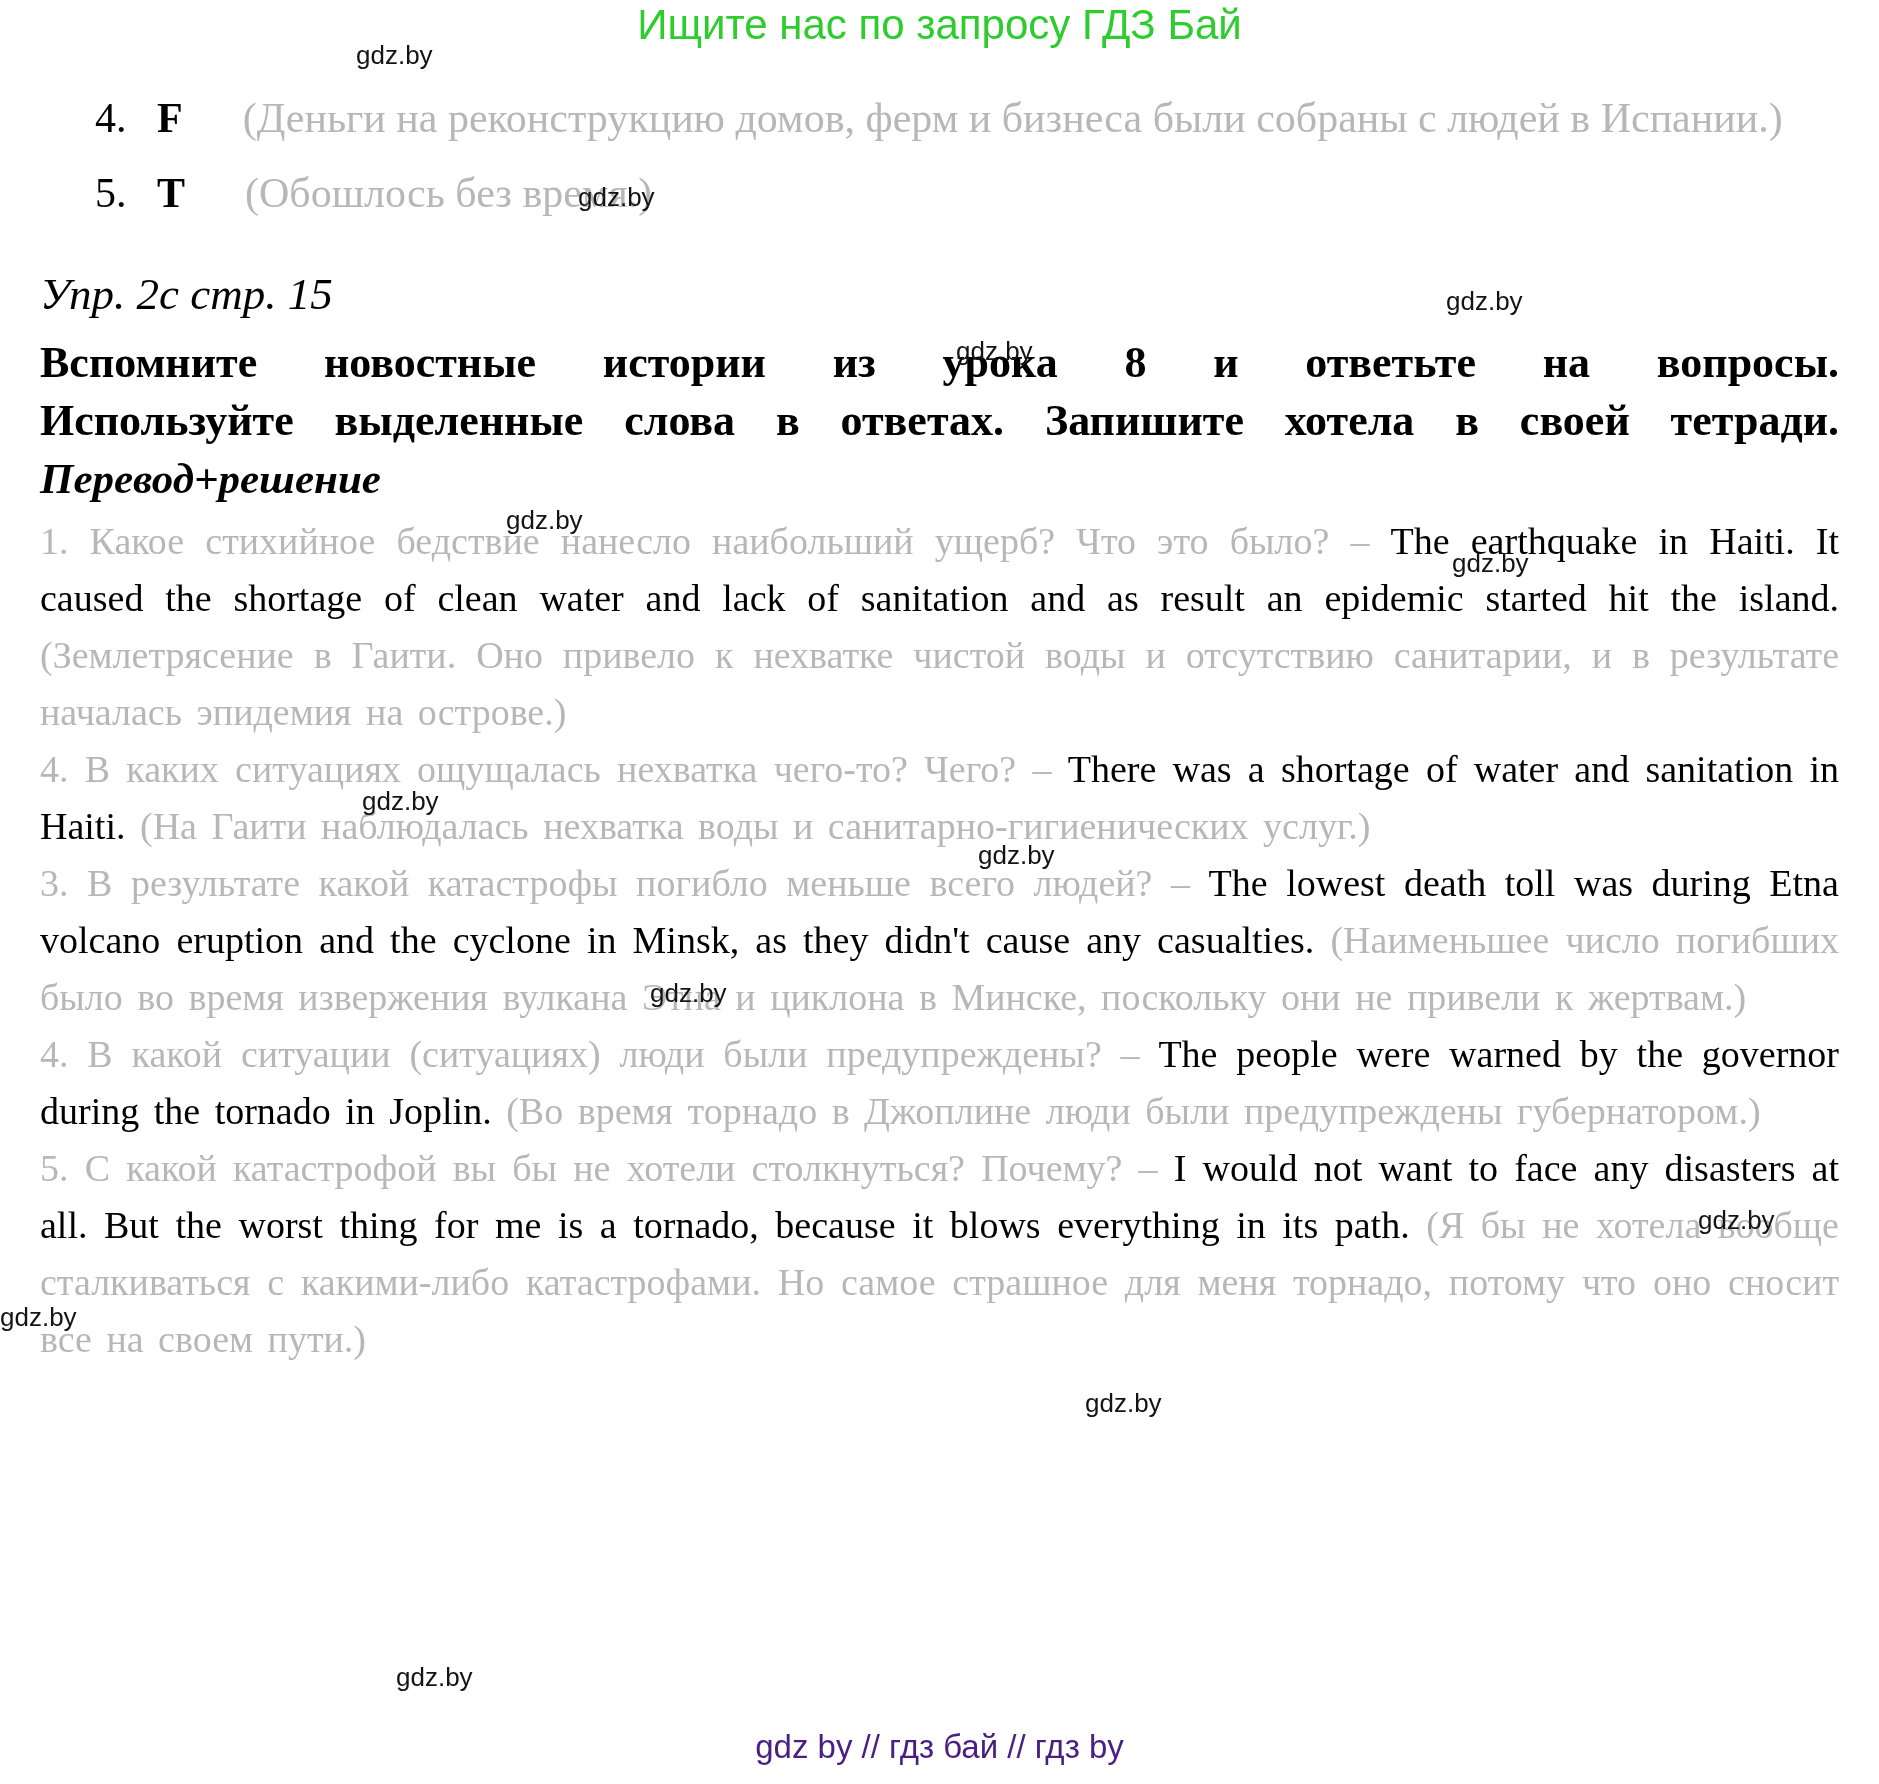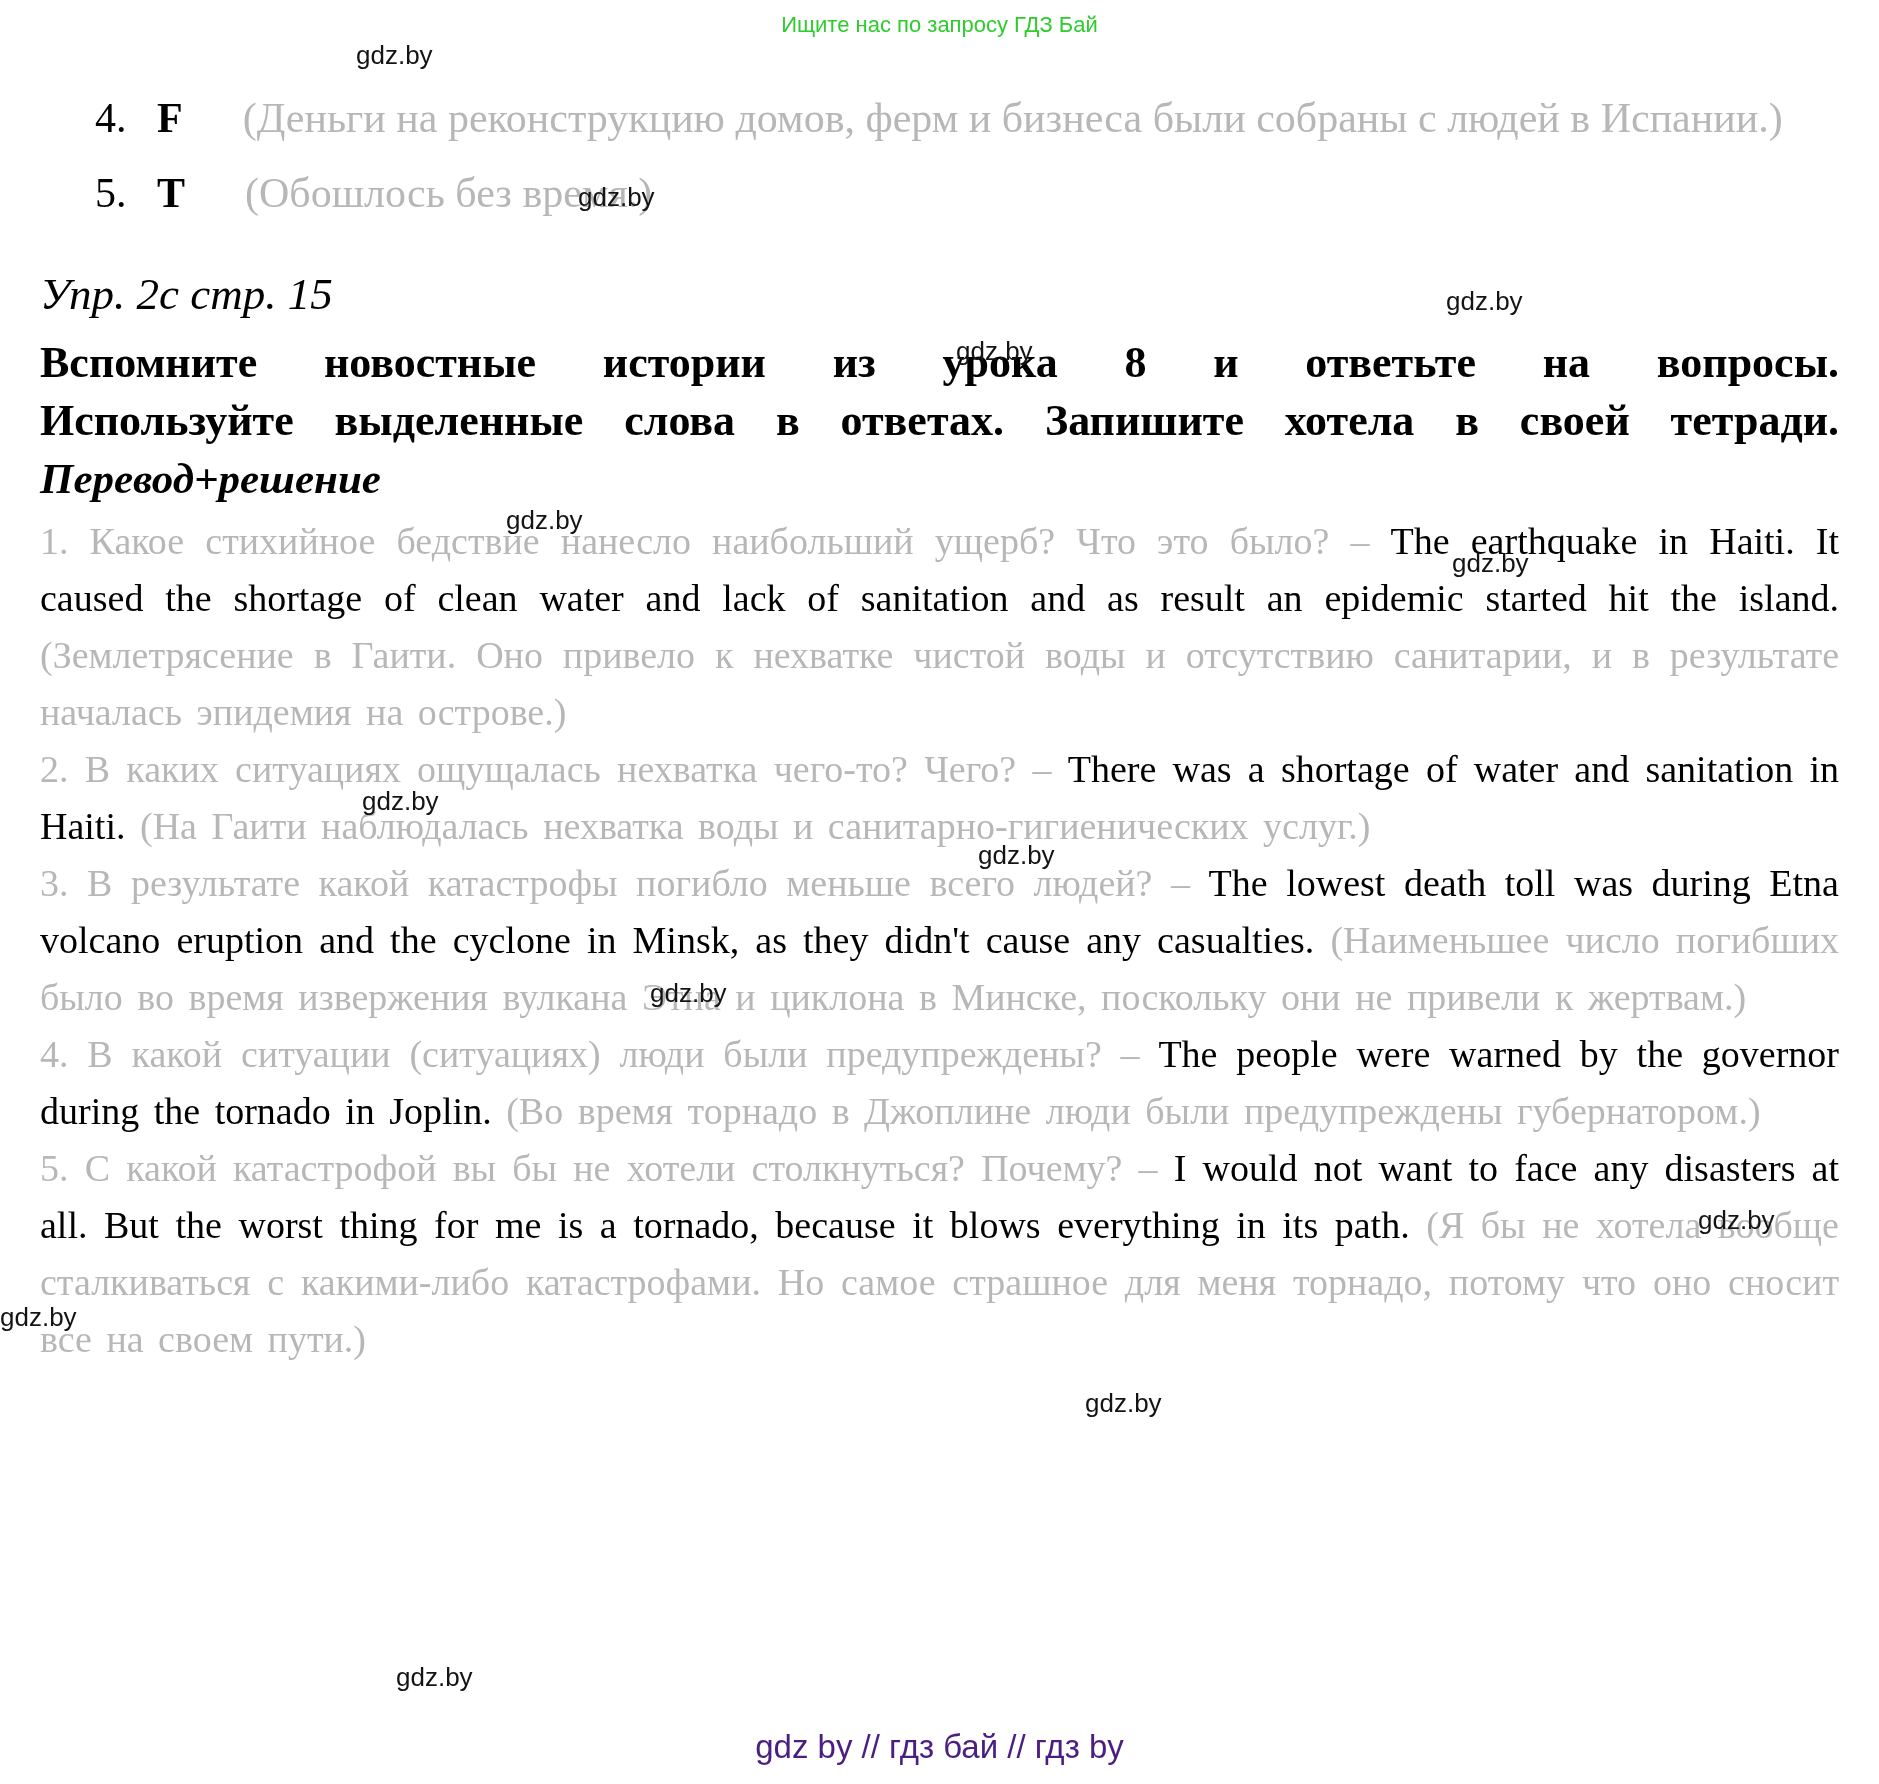--- a/index.html
+++ b/index.html
@@ -10,21 +10,21 @@
     background: #ffffff;
     overflow: hidden;
     font-family: "Liberation Serif", serif;
     color: #000;
   }
   
   .promo {
     padding-top: 6px;
     text-align: center;
     font-family: "Liberation Sans", sans-serif;
-    font-size: 22px;
+    font-size: 42px;
     line-height: 38px;
     color: #2ecc2e;
     white-space: nowrap;
   }
   .content { padding: 0 40px; }
 
   
   .tf-list { margin-top: 46px; }
   .tf-item {
     position: relative;
@@ -110,21 +110,21 @@
 
     <div class="task">
       <div class="task-line">Вспомните новостные истории из урока 8 и ответьте на вопросы.</div>
       <div class="task-line">Используйте выделенные слова в ответах. Запишите хотела в своей тетради.</div>
     </div>
 
     <div class="subtitle">Перевод+решение</div>
 
     <div class="qa">
       <p><span class="q-text">1. Какое стихийное бедствие нанесло наибольший ущерб? Что это было? – </span><span class="q-ans">The earthquake in Haiti. It caused the shortage of clean water and lack of sanitation and as result an epidemic started hit the island. </span><span class="q-trans">(Землетрясение в Гаити. Оно привело к нехватке чистой воды и отсутствию санитарии, и в результате началась эпидемия на острове.)</span></p>
-      <p><span class="q-text">2. В каких ситуациях ощущалась нехватка чего-то? Чего? – </span><span class="q-ans">There was a shortage of water and sanitation in Haiti. </span><span class="q-trans">(На Гаити наблюдалась нехватка воды и санитарно-гигиенических услуг.)</span></p>
+      <p><span class="q-text">4. В каких ситуациях ощущалась нехватка чего-то? Чего? – </span><span class="q-ans">There was a shortage of water and sanitation in Haiti. </span><span class="q-trans">(На Гаити наблюдалась нехватка воды и санитарно-гигиенических услуг.)</span></p>
       <p><span class="q-text">3. В результате какой катастрофы погибло меньше всего людей? – </span><span class="q-ans">The lowest death toll was during Etna volcano eruption and the cyclone in Minsk, as they didn't cause any casualties. </span><span class="q-trans">(Наименьшее число погибших было во время извержения вулкана Этна и циклона в Минске, поскольку они не привели к жертвам.)</span></p>
       <p><span class="q-text">4. В какой ситуации (ситуациях) люди были предупреждены? – </span><span class="q-ans">The people were warned by the governor during the tornado in Joplin. </span><span class="q-trans">(Во время торнадо в Джоплине люди были предупреждены губернатором.)</span></p>
       <p><span class="q-text">5. С какой катастрофой вы бы не хотели столкнуться? Почему? – </span><span class="q-ans">I would not want to face any disasters at all. But the worst thing for me is a tornado, because it blows everything in its path. </span><span class="q-trans">(Я бы не хотела вообще сталкиваться с какими-либо катастрофами. Но самое страшное для меня торнадо, потому что оно сносит все на своем пути.)</span></p>
     </div>
 
   </div>
 
   <span class="wm" style="left:356px; top:40px;">gdz.by</span>
   <span class="wm" style="left:578px; top:182px;">gdz.by</span>
   <span class="wm" style="left:1446px; top:286px;">gdz.by</span>

